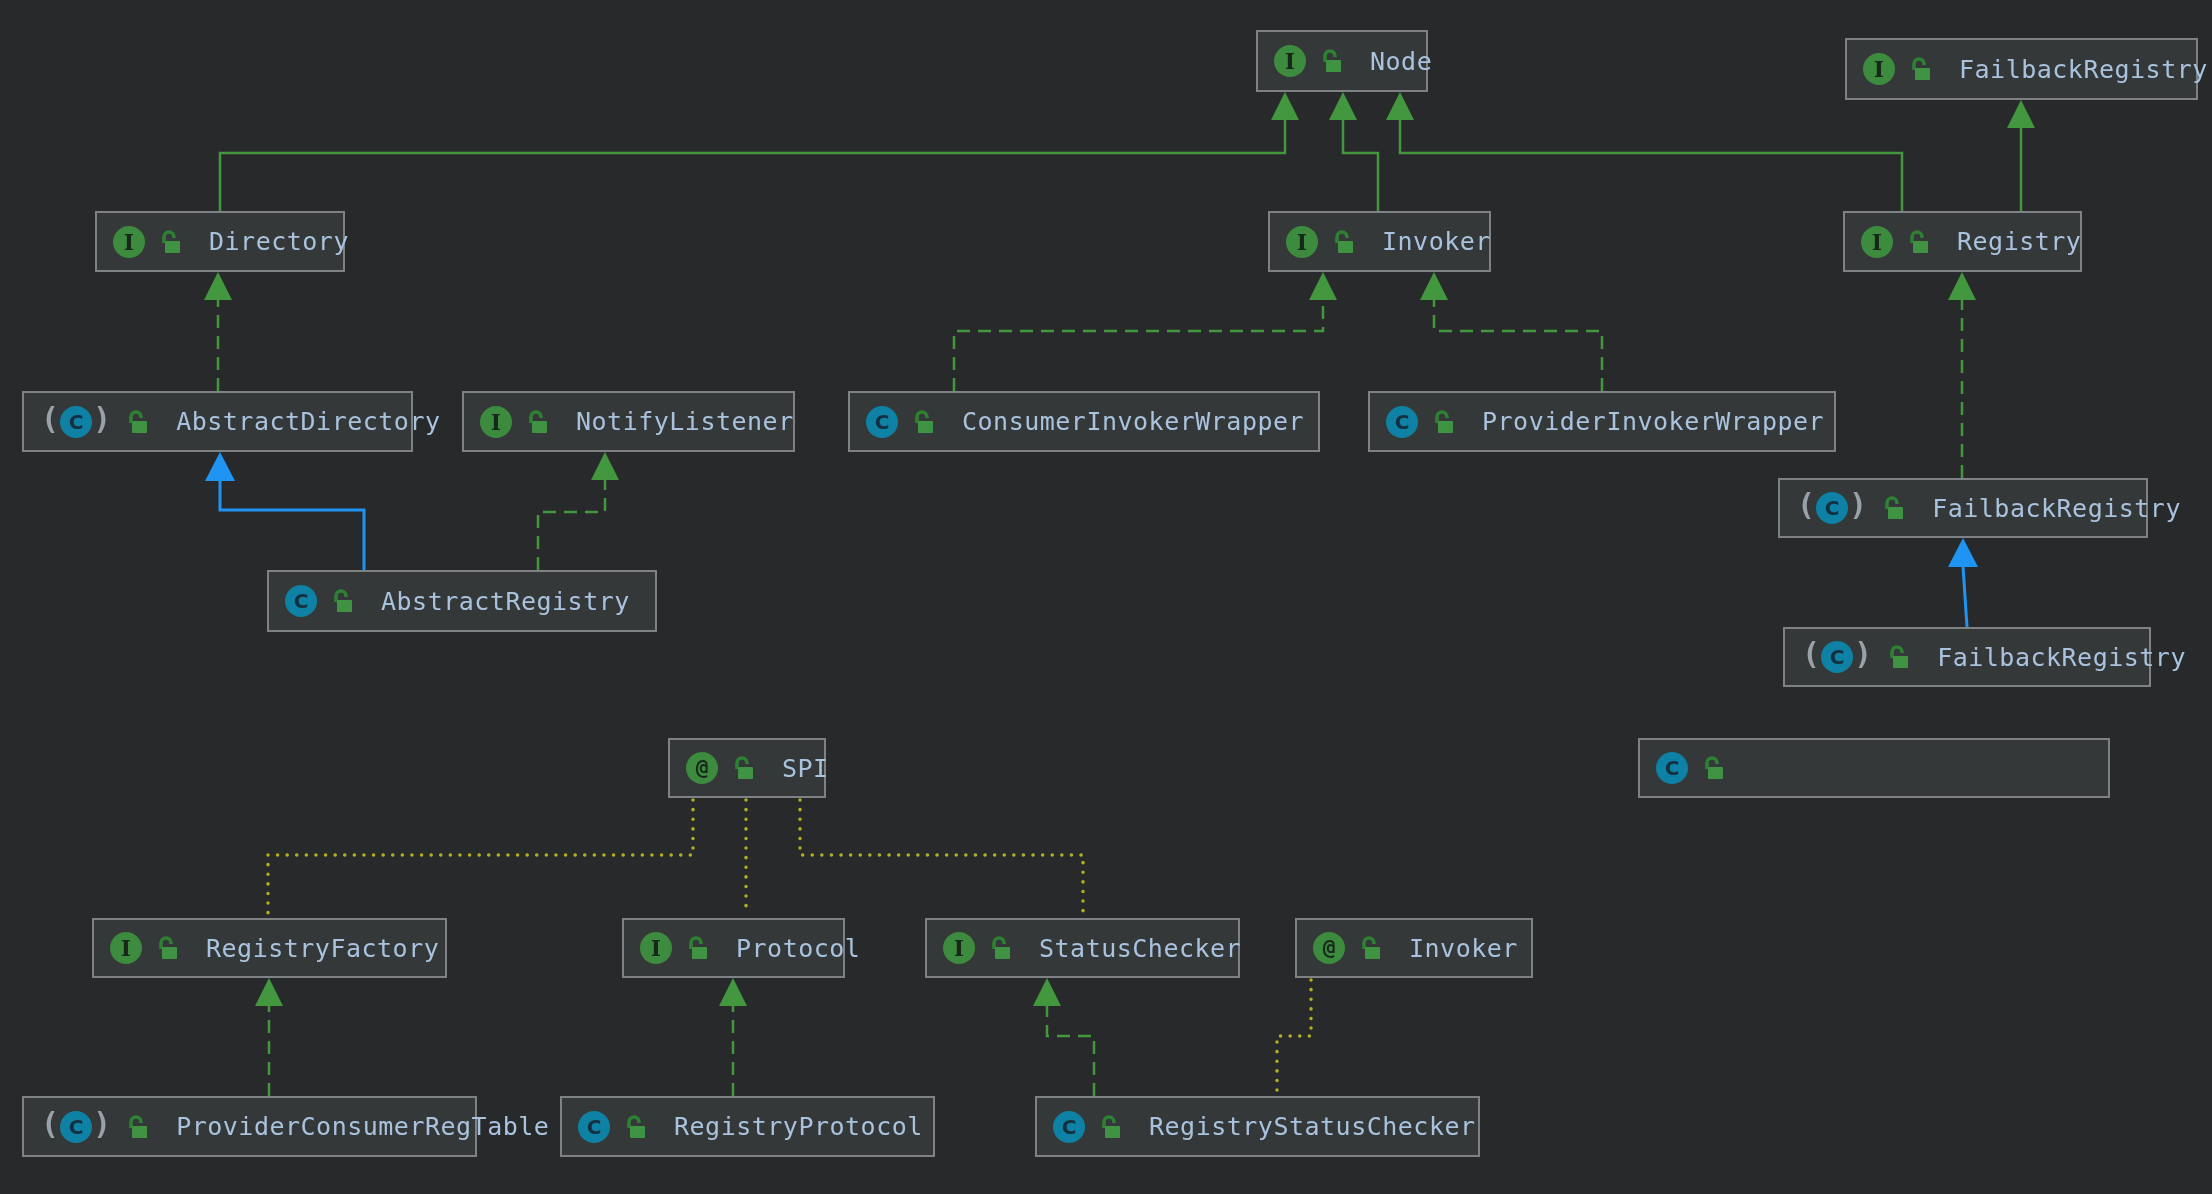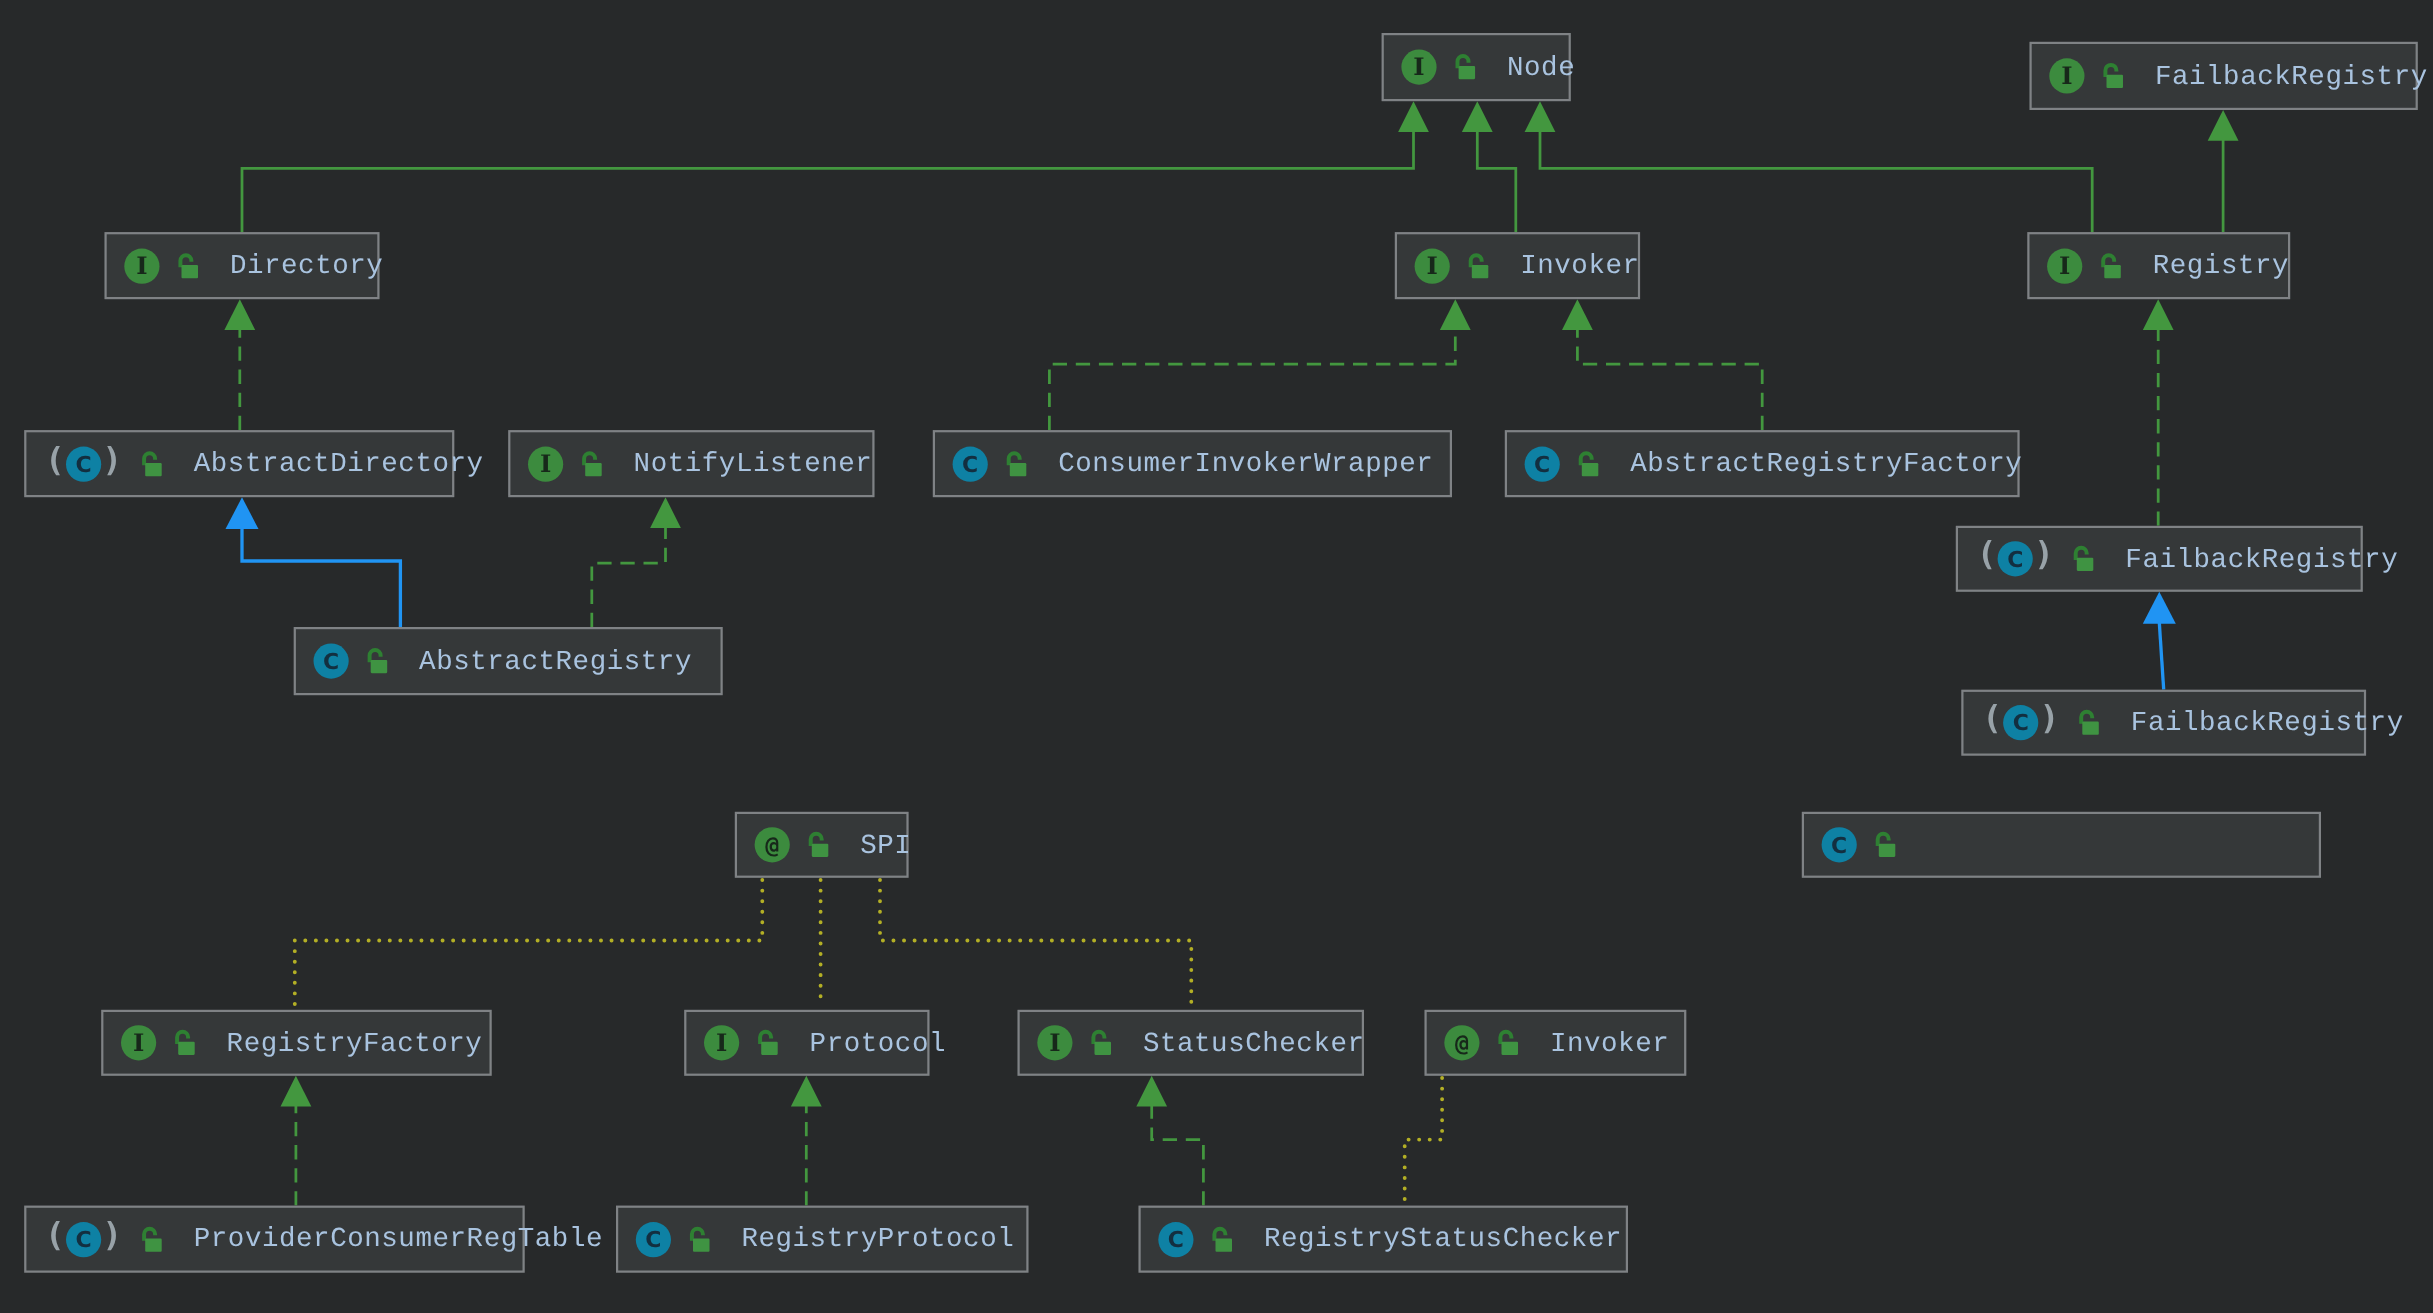--- a/index.html
+++ b/index.html
@@ -14,21 +14,21 @@
   .dotted-yellow{stroke:#b3af25;stroke-width:3.5;fill:none;stroke-dasharray:0.1 9.5;stroke-linecap:round;}
   .arrow-green{fill:#43973f;stroke:none;}
   .arrow-blue{fill:#2094f3;stroke:none;}
   .node{
     position:absolute;box-sizing:border-box;height:61px;
     background:#353839;border:2px solid #7f8285;
     display:flex;align-items:center;padding-left:16px;
     white-space:nowrap;
   }
   .node .label{
-    color:#a9c3df;font-size:25px;letter-spacing:0.5px;margin-left:26px;font-family:Liberation Mono, monospace;
+    color:#a9c3df;font-size:25px;letter-spacing:0.5px;margin-left:26px;
   }
   .type-wrap{display:flex;align-items:center;}
   .type-icon{
     width:32px;height:32px;border-radius:50%;
     display:flex;align-items:center;justify-content:center;
     flex:none;
   }
   .kind-interface .type-icon,.kind-annotation .type-icon{background:#3c8b3e;color:#17281a;}
   .kind-class .type-icon,.kind-abstract .type-icon{background:#0e81a4;color:#132f40;}
   .glyph-i{font-family:"DejaVu Serif","Liberation Serif",serif;font-weight:bold;font-size:22px;font-style:normal;}
@@ -246,21 +246,21 @@
         <span class="type-icon">
           <i class="glyph-c">C</i>
         </span>
       </span>
     <span class="lock">
         <svg width="26" height="26" viewBox="0 0 26 26">
           <path d="M7 14 V8 a5 5 0 0 1 10 0 v1" fill="none" stroke="#2e8032" stroke-width="3.6"></path>
           <rect x="8" y="12" width="15" height="12" rx="1" fill="#3f9342"></rect>
         </svg>
       </span>
-    <span class="label">AbstractRegistryFactory</span>
+    <span class="label">ProviderInvokerWrapper</span>
   </div>
 
   <div class="node kind-abstract" style="left:1778px;top:478px;width:370px;height:60px;">
     <span class="type-wrap">
         <span class="type-icon">
           <i class="glyph-c">C</i>
         </span>
       </span>
     <span class="lock">
         <svg width="26" height="26" viewBox="0 0 26 26">

